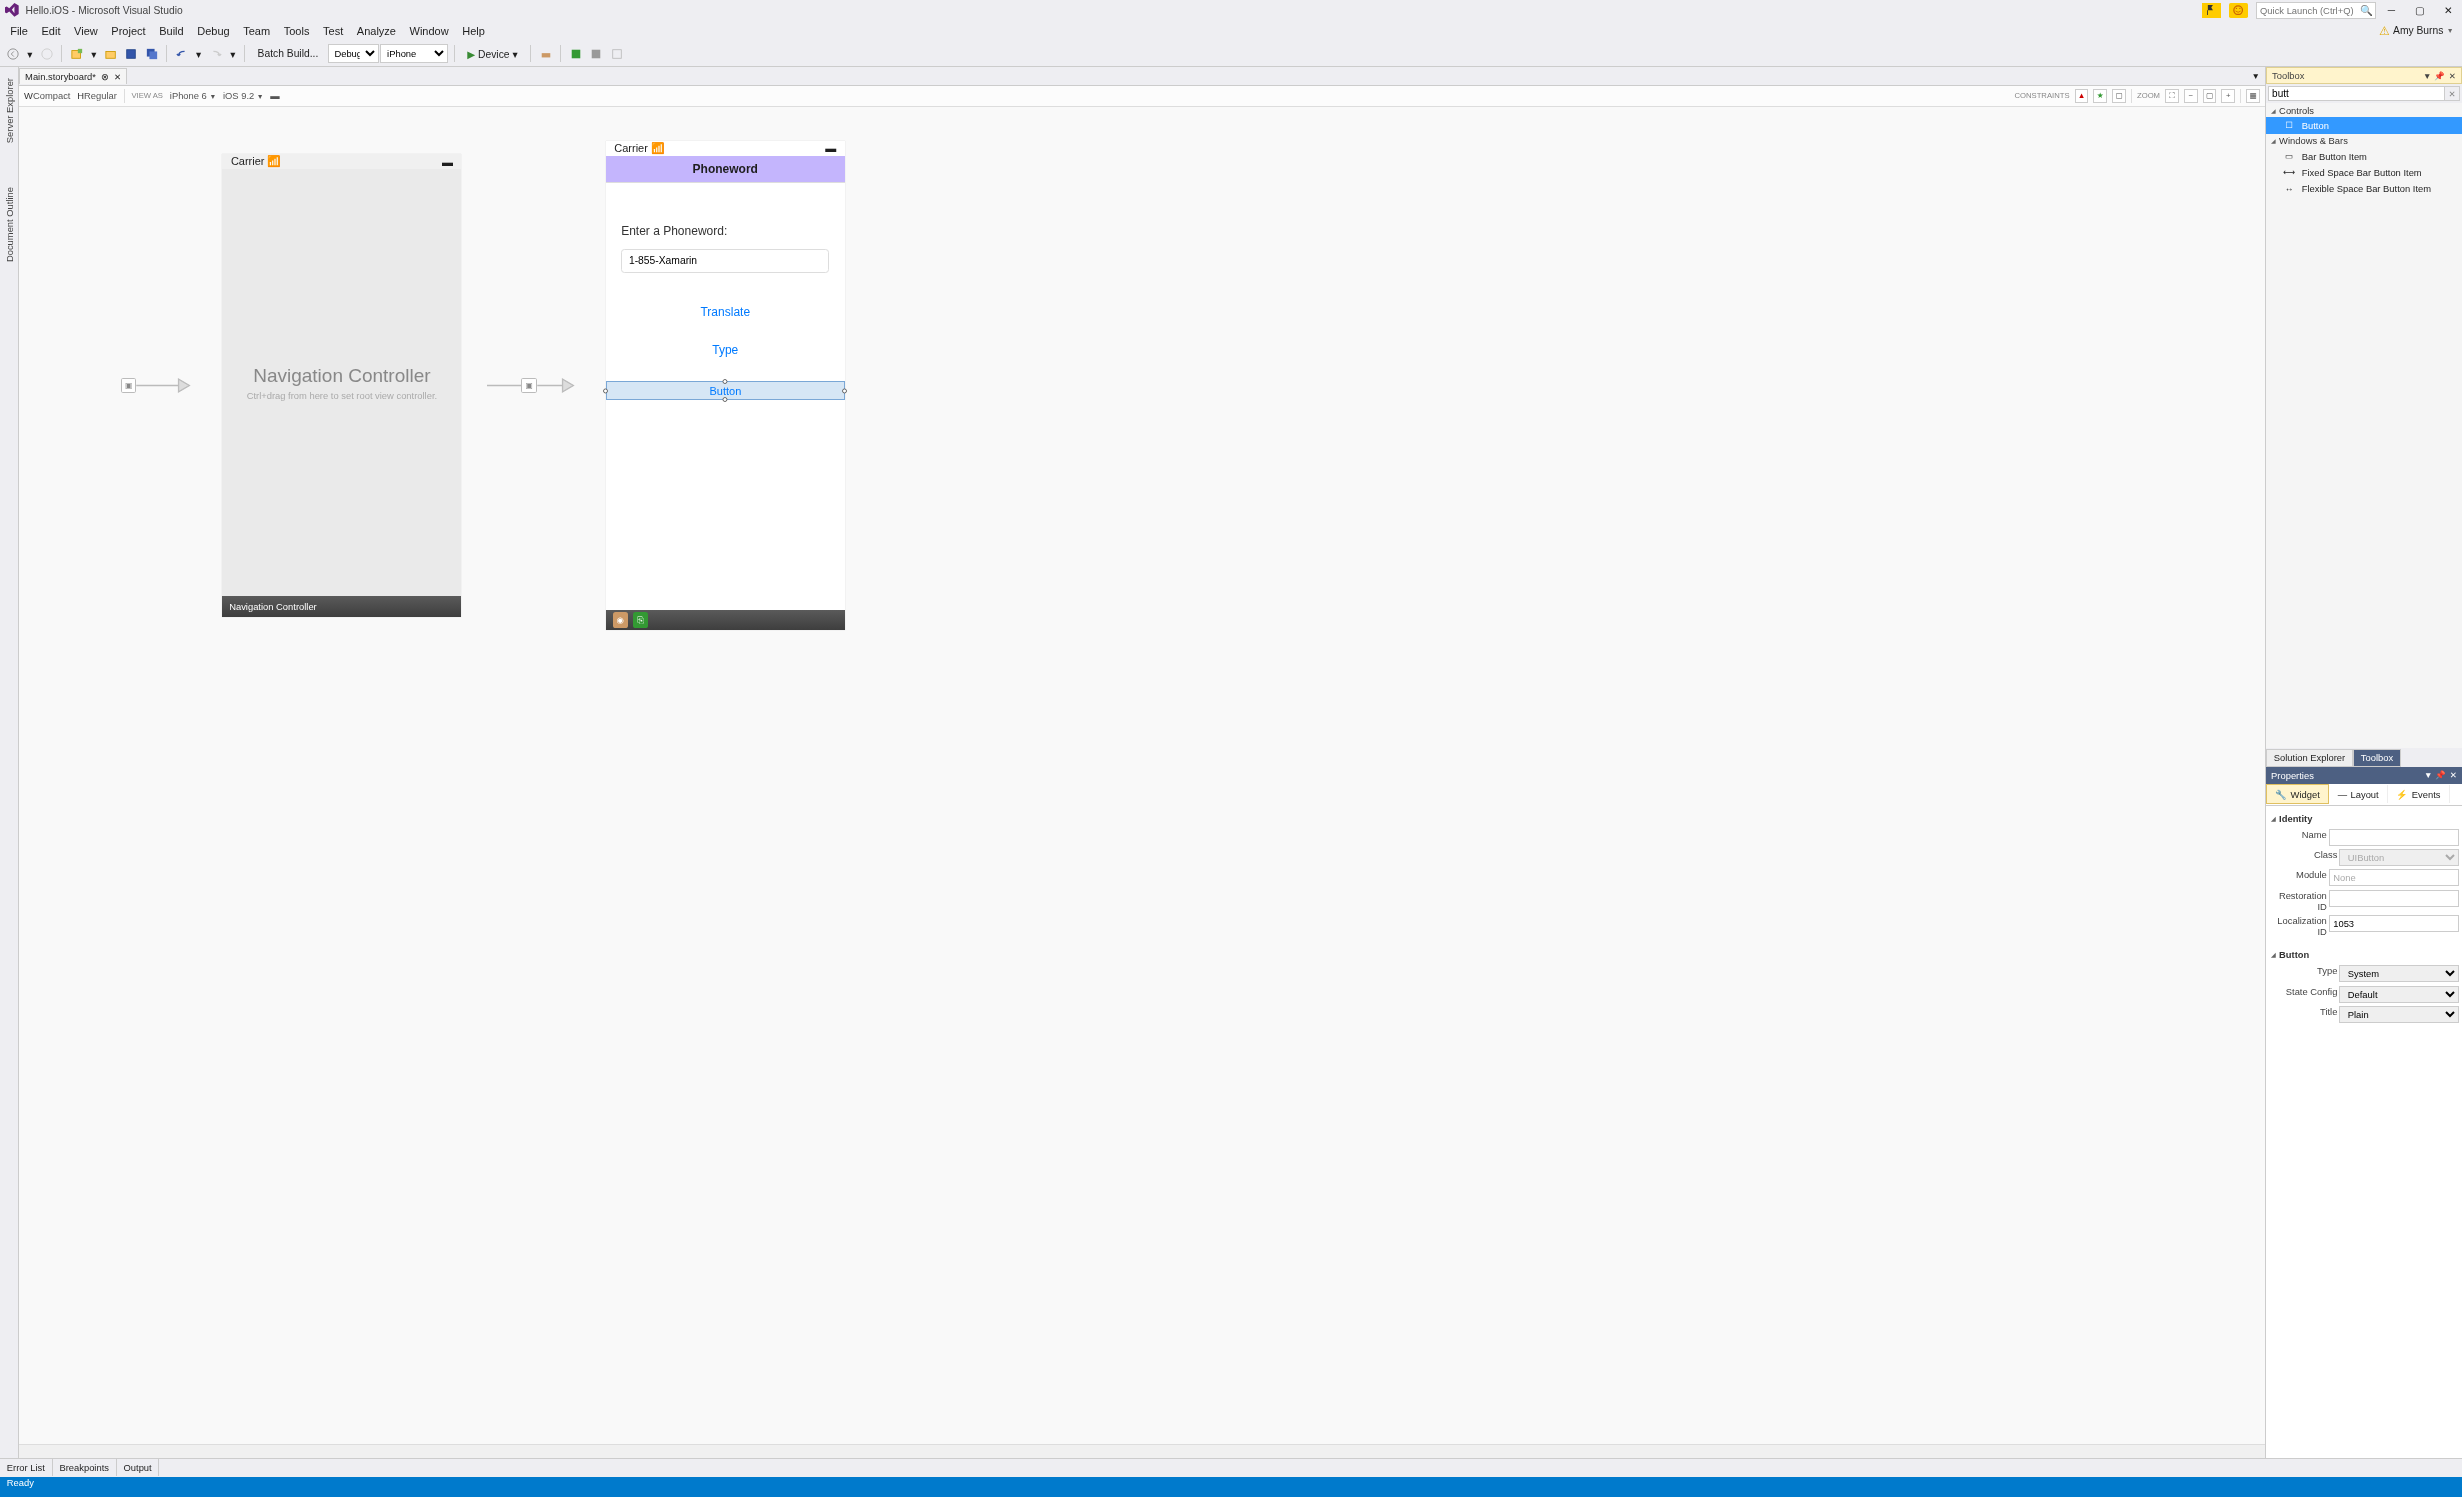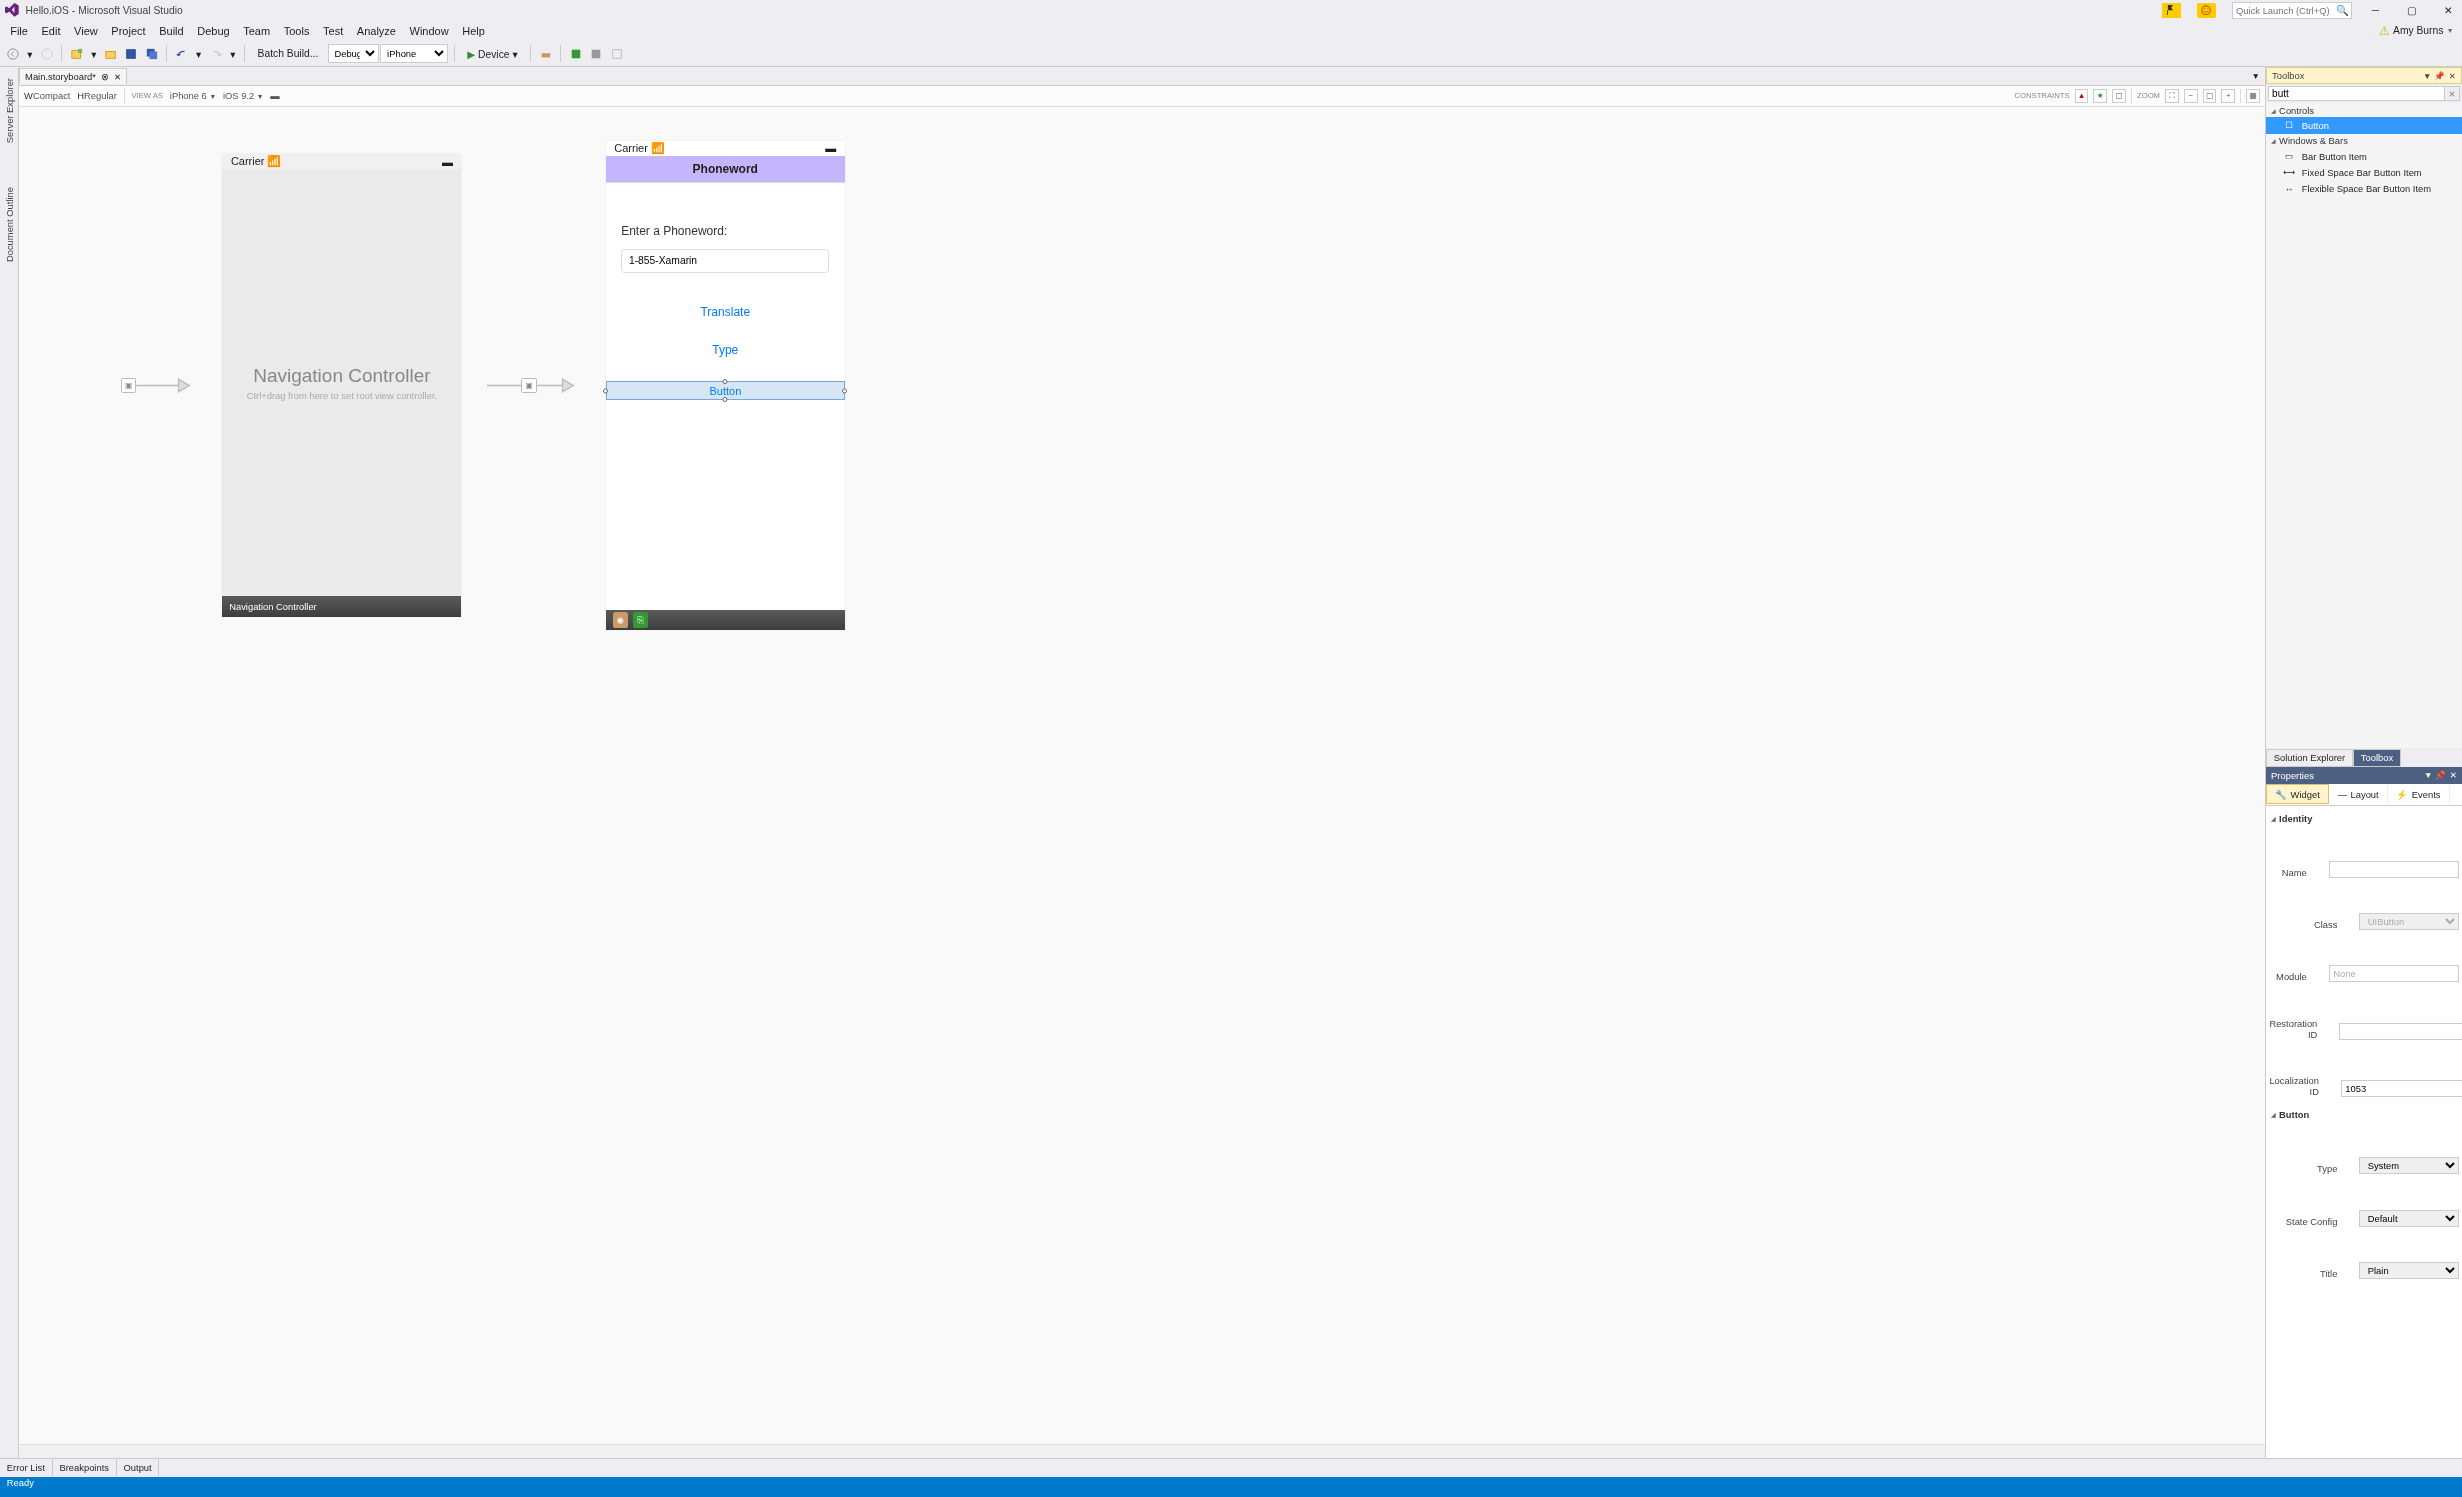--- a/index.html
+++ b/index.html
@@ -2,21 +2,21 @@
 <html style="font-size:13.7px"><head>
 <meta charset="utf-8">
 <style>
 * { margin: 0; padding: 0; box-sizing: border-box; font-family: "Segoe UI", Tahoma, sans-serif; }
 body { background: #eeeef2; font-size: 10.3px; color: #1e1e1e; overflow: hidden; height: 100vh; display: flex; flex-direction: column; }
 
 
 .titlebar { height: 20.5px; background: #eeeef2; display: flex; align-items: center; padding: 0 3.4px; }
 .titlebar .vs-logo { width: 17px; height: 17px; display: flex; align-items: center; justify-content: center; margin-right: 5.1px; }
 .titlebar .title { font-size: 10.3px; color: #444; flex: 1; }
-.titlebar .right { display: flex; align-items: center; gap: 16px; }
+.titlebar .right { display: flex; align-items: center; gap: 8px; }
 .titlebar .flag { width: 19px; height: 15.4px; background: #ffcc00; display: flex; align-items: center; justify-content: center; }
 .titlebar .smiley { width: 19px; height: 15.4px; background: #ffcc00; display: flex; align-items: center; justify-content: center; border-radius: 1.7px; }
 .titlebar input { background: #fff; border: 0.9px solid #ccc; height: 17px; padding: 0 3.4px; font-size: 9.4px; width: 120px; }
 .titlebar .search-icon { margin-left: -15.4px; }
 .titlebar .winbtn { width: 20.5px; height: 15.4px; display: flex; align-items: center; justify-content: center; cursor: pointer; }
 
 
 .menubar { height: 20.5px; background: #eeeef2; display: flex; align-items: center; padding: 0 3.4px; }
 .menubar .item { padding: 2.6px 6.8px; font-size: 11px; cursor: pointer; }
 .menubar .right { margin-left: auto; display: flex; align-items: center; gap: 3.4px; padding-right: 5.1px; }
@@ -96,21 +96,21 @@
 .panel-tab.active { background: #4d6082; color: #fff; }
 
 .props-header { height: 17px; background: #4d6082; color: #fff; display: flex; align-items: center; padding: 0 5.1px; font-size: 9.4px; }
 .props-header .pinbtns { margin-left: auto; display: flex; gap: 3.4px; font-size: 8.5px; cursor: pointer; }
 .props-tabs { height: 22px; background: #fff; border-bottom: 0.9px solid #ccc; display: flex; align-items: center; }
 .prop-tab { padding: 3.4px 8.5px; font-size: 9.4px; display: flex; align-items: center; gap: 3.4px; cursor: pointer; border-right: 0.9px solid #eee; }
 .prop-tab.active { background: #fff4cc; border: 0.9px solid #e0c060; }
 .props-body { background: #fff; flex: 1; overflow: auto; padding: 3.4px; font-size: 9.4px; }
 .prop-group { padding: 3.4px 1.7px; display: flex; align-items: center; gap: 3.4px; font-weight: 600; color: #333; }
 .prop-group::before { content: "◢"; font-size: 6px; color: #666; }
-.prop-row { display: flex; align-items: flex-end; padding: 1.7px 0; gap: 22px; margin-top: 32px; }
+.prop-row { display: flex; align-items: flex-start; padding: 1.7px 0; gap: 2px; }
 .prop-row label { width: 68px; text-align: right; color: #444; font-size: 9.4px; }
 .prop-row input, .prop-row select { flex: 1; border: 0.9px solid #ccc; height: 17px; font-size: 9.4px; padding: 0 3.4px; }
 
 
 .bottom-tabs { height: 19px; background: #eeeef2; border-top: 0.9px solid #ccc; display: flex; align-items: center; }
 .bottom-tab { padding: 2.6px 6.8px; font-size: 9.4px; background: #eeeef2; cursor: pointer; border-right: 0.9px solid #ccc; }
 .statusline { height: 20.5px; background: #007acc; color: #fff; display: flex; align-items: flex-start; padding: 0 6.8px; font-size: 9.4px; }
 
 .hscroll { height: 13.7px; background: #f0f0f0; border-top: 0.9px solid #ddd; }
 

